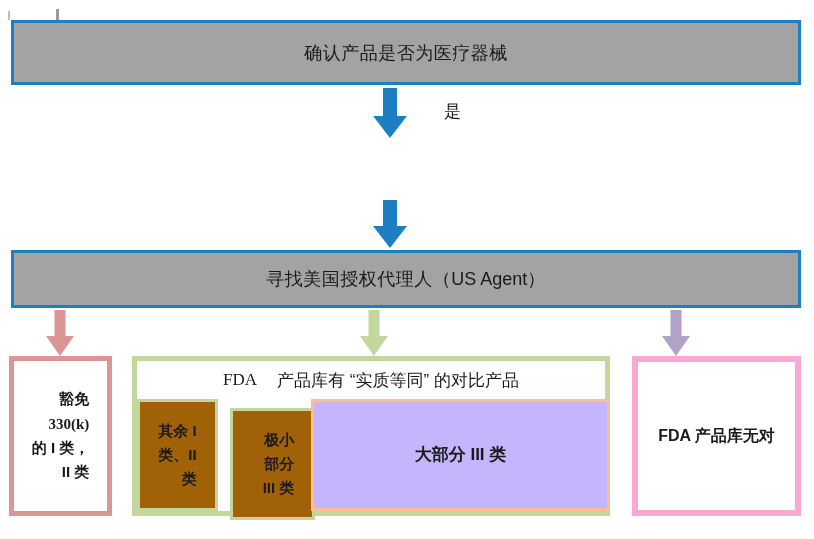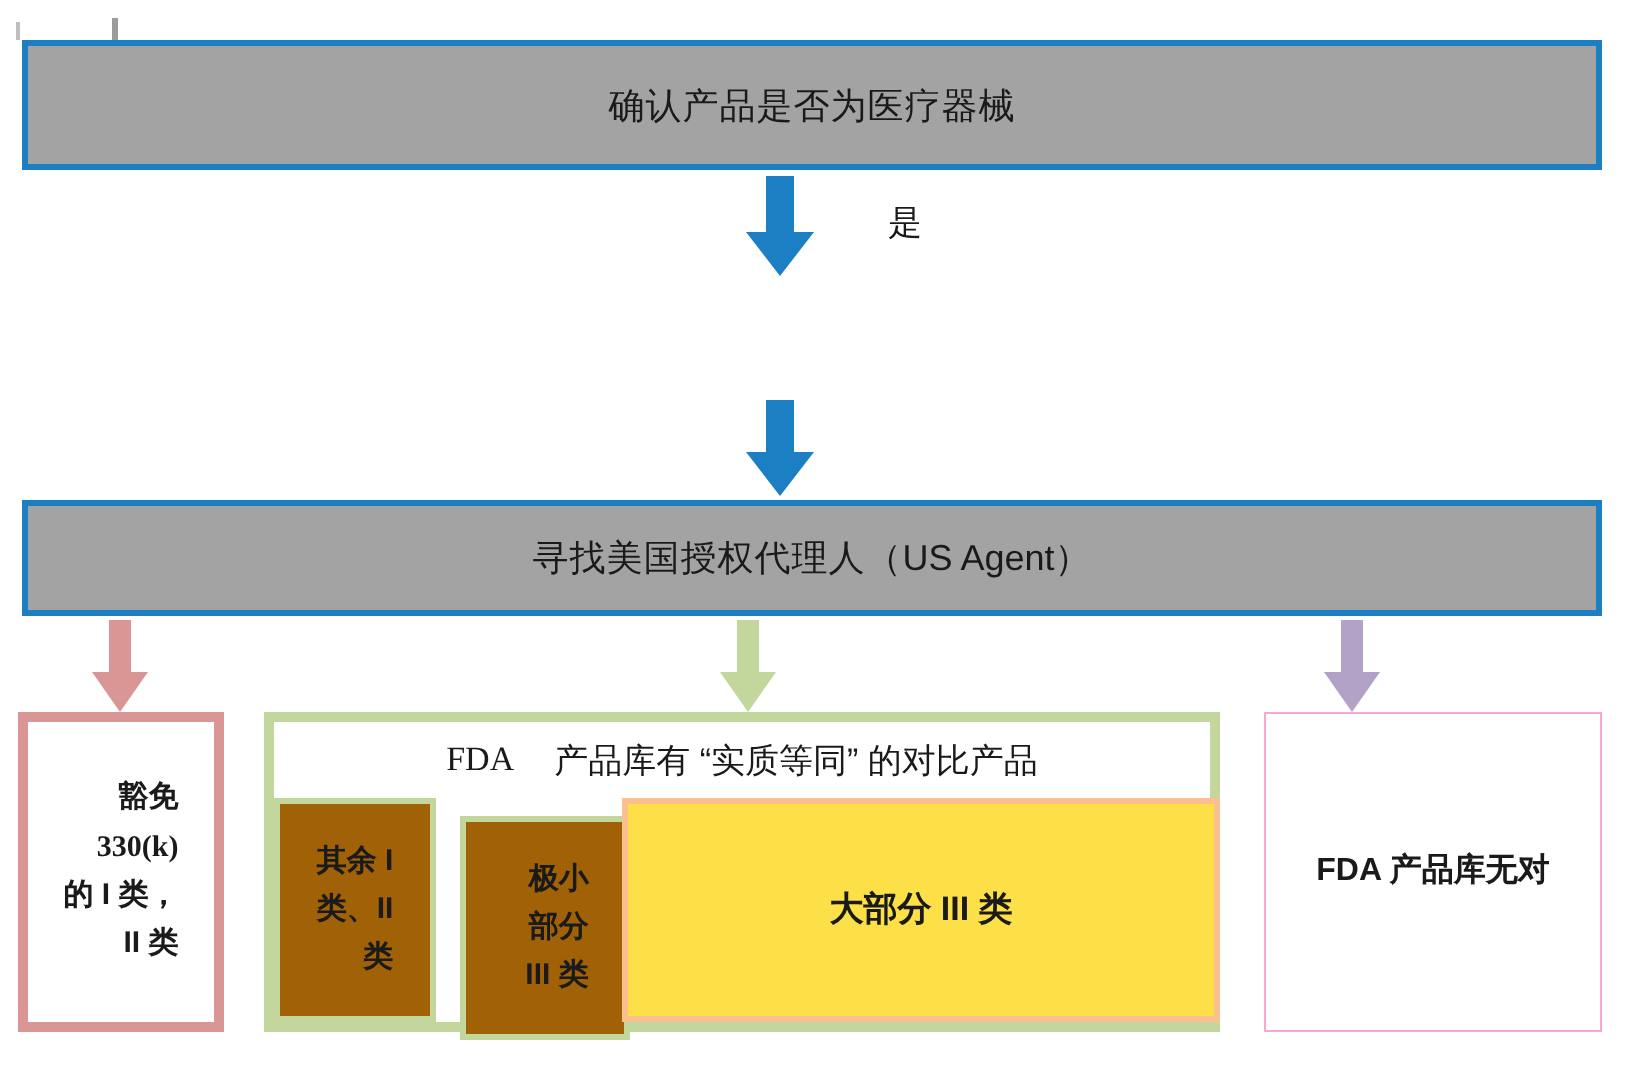--- a/index.html
+++ b/index.html
@@ -55,22 +55,22 @@
   .obox .txt{
     font-size:15px;line-height:1.62;color:#1a1a1a;
   }
   .obox .txt .lat{
     font-family:"Liberation Serif","DejaVu Serif",serif;
   }
 
   .red-box{border:5px solid #D99694;}
   .green-wrap{border:5px solid #C3D69B;}
   .green-cell{border:3px solid #C3D69B;background:#a16207;}
-  .orange-cell{border:3px solid #FAC090;background:#fde047;}
-  .purple-box{border:1px solid #f9a8d4;}
+  .orange-cell{border:3px solid #FAC090;background:#c4b5fd;}
+  .purple-box{border:6px solid #f9a8d4;}
 
   .ghead{
     position:absolute;
     display:flex;align-items:center;justify-content:center;
     font-size:17px;color:#1a1a1a;white-space:nowrap;
   }
   .ghead .lat{font-family:"Liberation Serif","DejaVu Serif",serif;}
 
   
   .artifact{position:absolute;background:#8a8a8a;}

